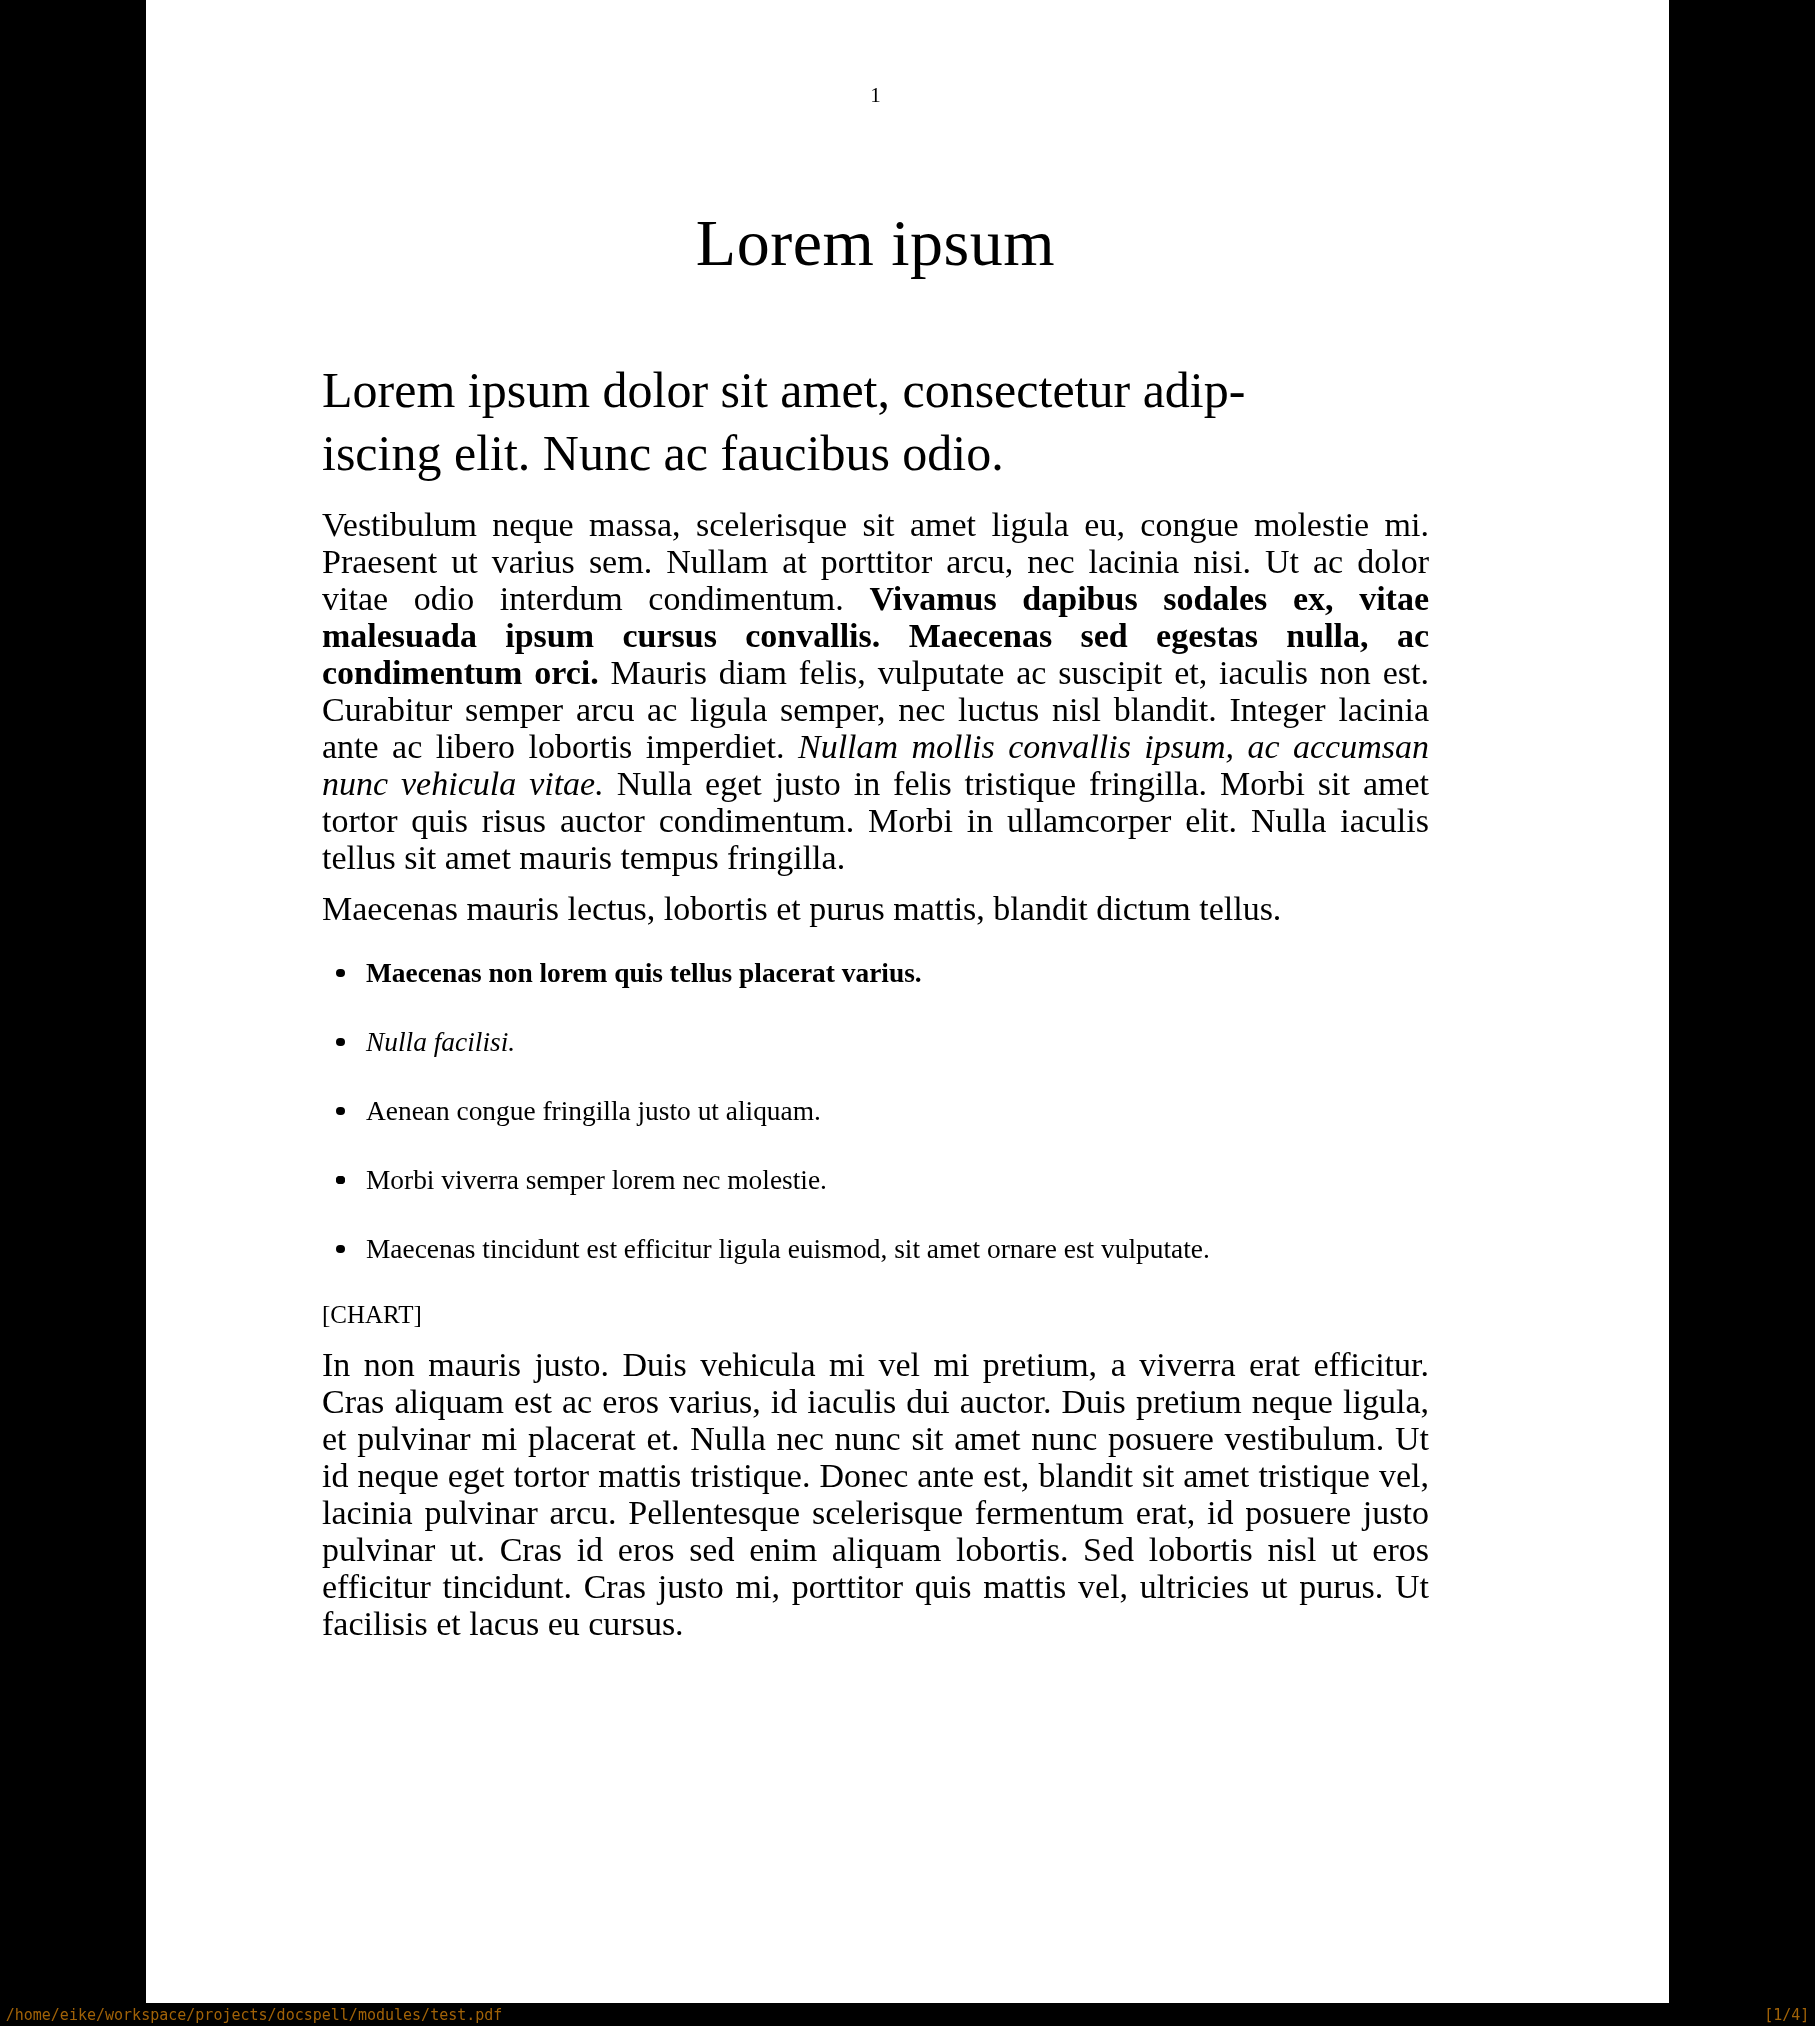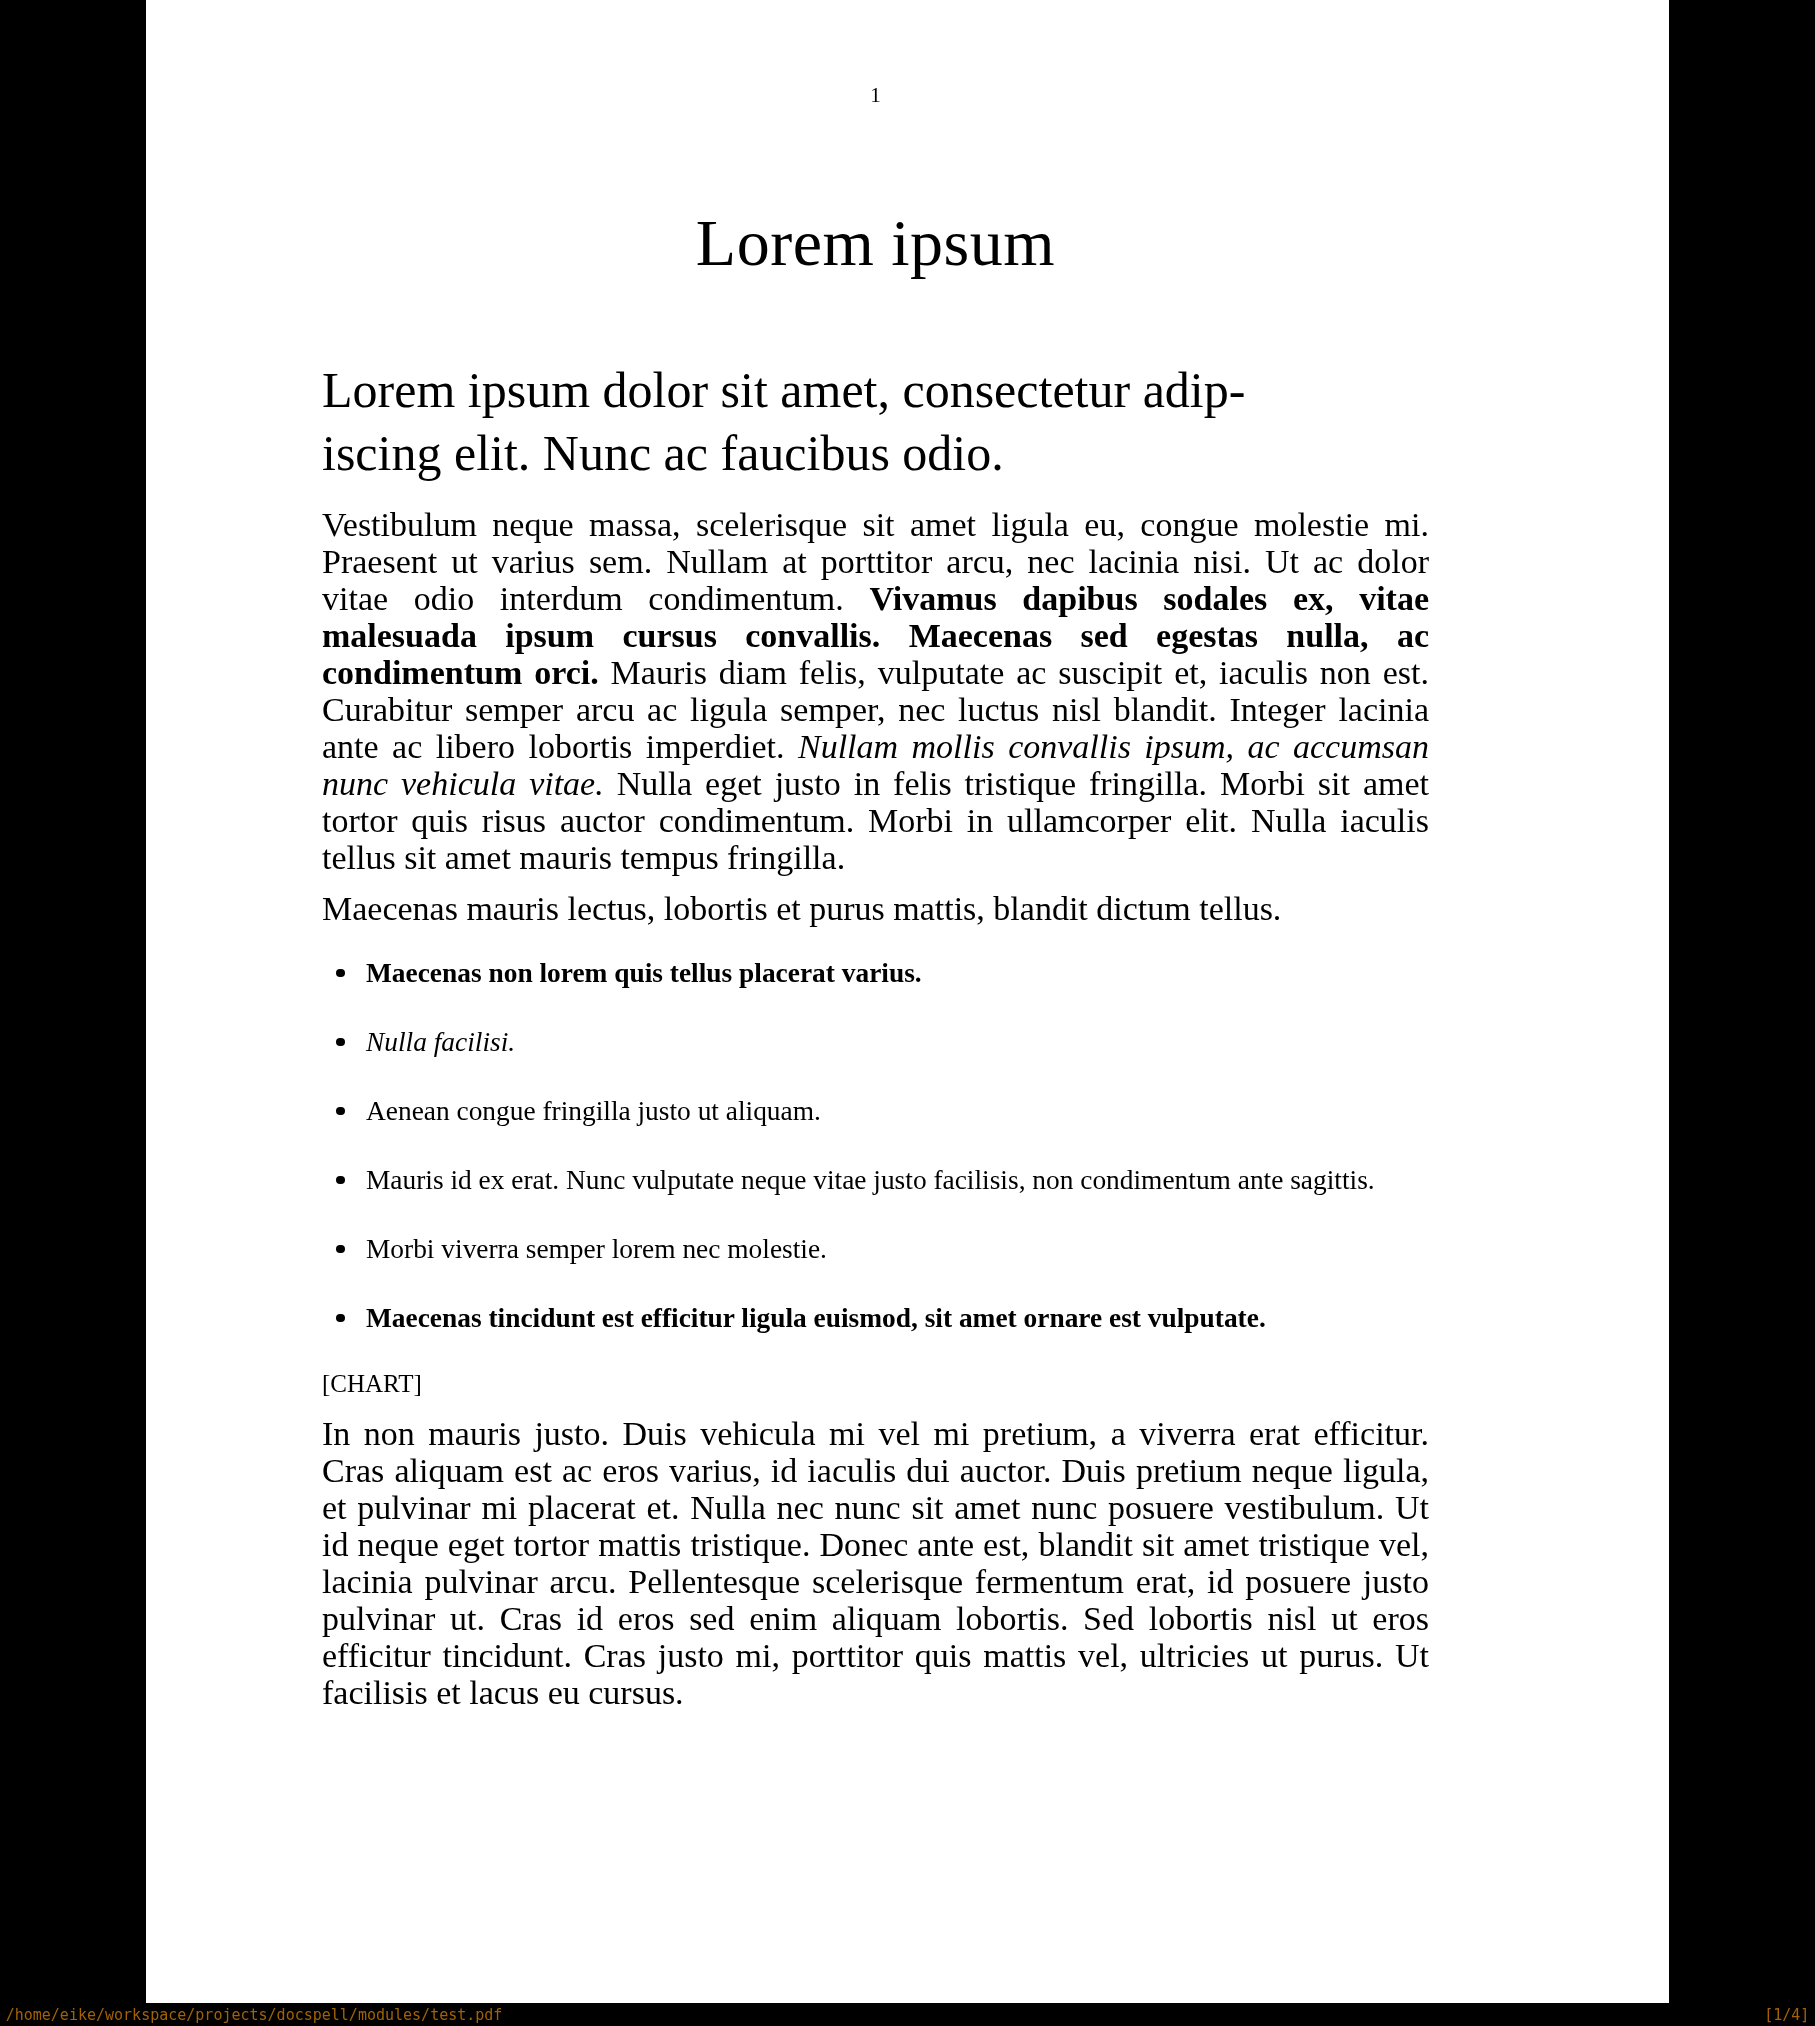--- a/index.html
+++ b/index.html
@@ -68,21 +68,21 @@
     margin-top: 28px;
     padding: 0 0 0 44px;
     font-size: 27.4px;
     line-height: 37px;
   }
   ul.bullets li {
     position: relative;
     margin-bottom: 32px;
     text-align: justify;
   }
-  ul.bullets li:last-child { margin-bottom: 0; font-weight: bold; }
+  ul.bullets li:last-child { margin-bottom: 0; }
   ul.bullets li .dot {
     position: absolute;
     left: -30px;
     top: 14px;
     width: 8.5px;
     height: 8.5px;
     border-radius: 50%;
     background: #000000;
   }
   p.chart-par {
@@ -127,21 +127,21 @@
         </div>
 
       <p class="body-par"><span class="run-normal">Vestibulum neque massa, scelerisque sit amet ligula eu, congue molestie mi. Praesent ut varius sem. Nullam at porttitor arcu, nec lacinia nisi. Ut ac dolor vitae odio interdum condimentum. </span><span class="run-bold">Vivamus dapibus sodales ex, vitae malesuada ipsum cursus convallis. Maecenas sed egestas nulla, ac condimentum orci.</span><span class="run-normal"> Mauris diam felis, vulputate ac suscipit et, iaculis non est. Curabitur semper arcu ac ligula semper, nec luctus nisl blandit. Integer lacinia ante ac libero lobortis imperdiet. </span><span class="run-italic">Nullam mollis convallis ipsum, ac accumsan nunc vehicula vitae.</span><span class="run-normal"> Nulla eget justo in felis tristique fringilla. Morbi sit amet tortor quis risus auctor condimentum. Morbi in ullamcorper elit. Nulla iaculis tellus sit amet mauris tempus fringilla.</span></p>
 
       <p class="body-par">Maecenas mauris lectus, lobortis et purus mattis, blandit dictum tellus.</p>
 
       <ul class="bullets">
           <li><span class="dot"></span><span class="run-bold">Maecenas non lorem quis tellus placerat varius.</span></li>
           <li><span class="dot"></span><span class="run-italic">Nulla facilisi.</span></li>
           <li><span class="dot"></span><span class="run-normal">Aenean congue fringilla justo ut aliquam.</span></li>
-          <li><span class="dot"></span><span class="run-normal">Mauris id ex erat. Nunc vulputate neque vitae justo facilisis, non condimentum ante sagittis.</span></li>
+          <li><span class="dot"></span></li>
           <li><span class="dot"></span><span class="run-normal">Morbi viverra semper lorem nec molestie.</span></li>
           <li><span class="dot"></span><span class="run-normal">Maecenas tincidunt est efficitur ligula euismod, sit amet ornare est vulputate.</span></li>
         </ul>
 
       <p class="chart-par">[CHART]</p>
 
       <p class="body-par last-par">In non mauris justo. Duis vehicula mi vel mi pretium, a viverra erat efficitur. Cras aliquam est ac eros varius, id iaculis dui auctor. Duis pretium neque ligula, et pulvinar mi placerat et. Nulla nec nunc sit amet nunc posuere vestibulum. Ut id neque eget tortor mattis tristique. Donec ante est, blandit sit amet tristique vel, lacinia pulvinar arcu. Pellentesque scelerisque fermentum erat, id posuere justo pulvinar ut. Cras id eros sed enim aliquam lobortis. Sed lobortis nisl ut eros efficitur tincidunt. Cras justo mi, porttitor quis mattis vel, ultricies ut purus. Ut facilisis et lacus eu cursus.</p>
 
     </div>
   </div>

